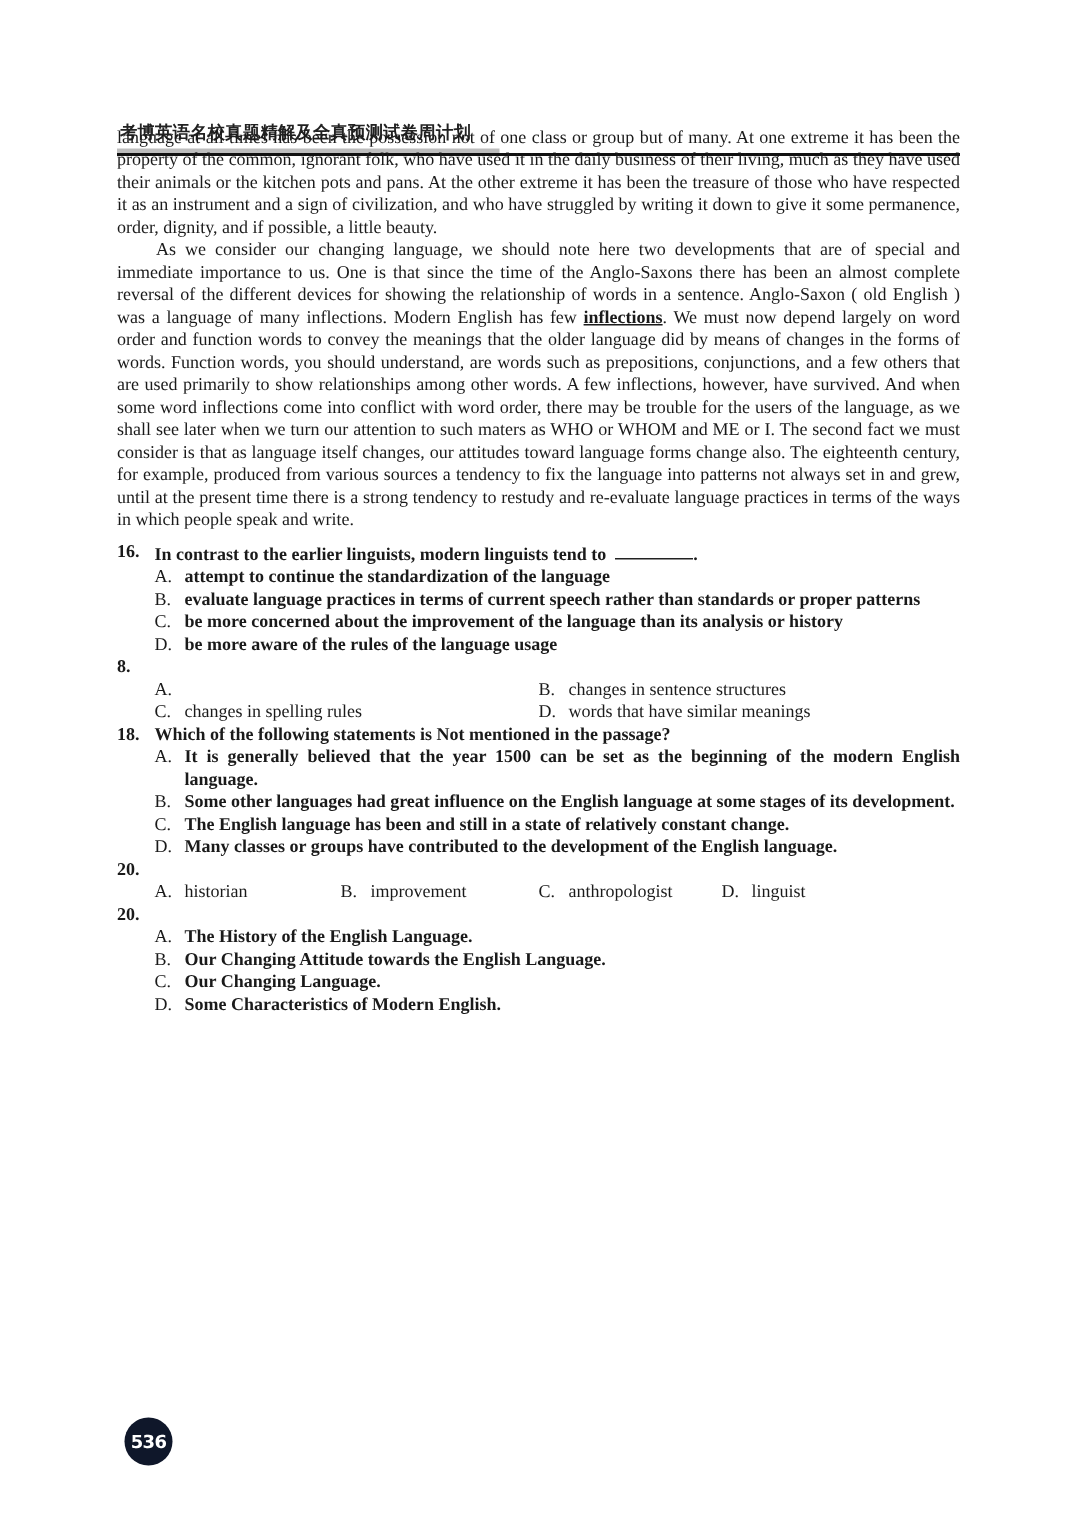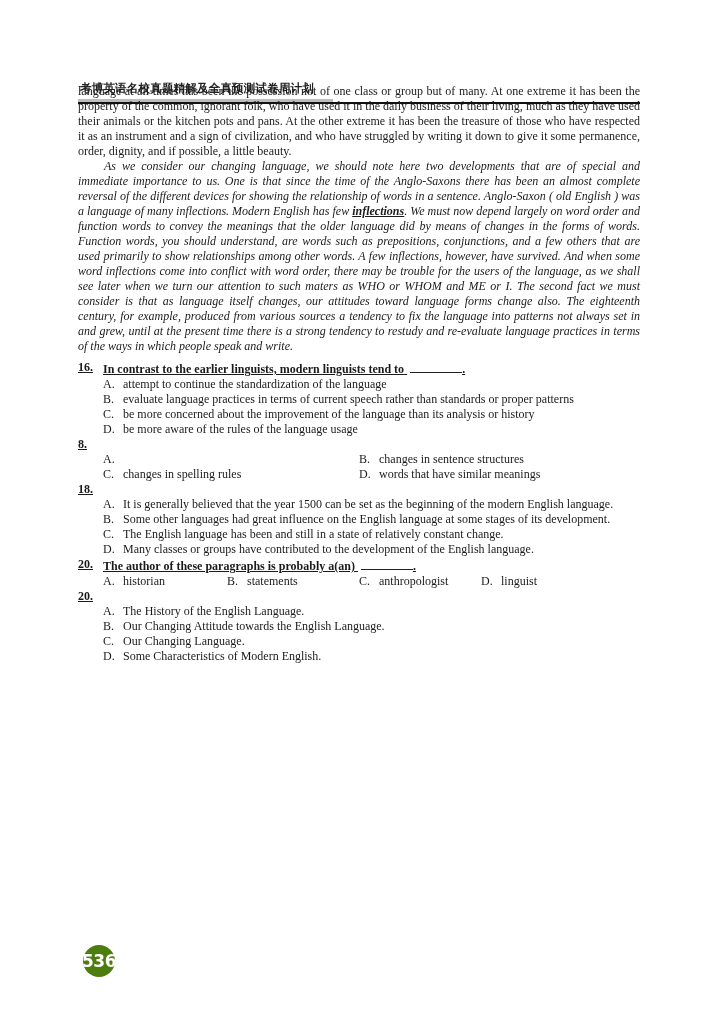--- a/index.html
+++ b/index.html
@@ -5,38 +5,38 @@
   html, body { margin: 0; padding: 0; background: #ffffff; }
   body { width: 718px; height: 1009px; position: relative; overflow: hidden;
          font-family: "Liberation Serif", "DejaVu Serif", serif; color: #1a1a1a; }
   .header { position: absolute; left: 78px; top: 31px; width: 562px; height: 26px; margin-top: 48px; }
   .header-title { position: absolute; left: 2px; top: 2px; font-family: "DejaVu Sans", sans-serif;
                   font-weight: bold; font-size: 11.5px; letter-spacing: 0.2px; color: #222; }
   .header-grey { position: absolute; left: 0; top: 20px; width: 255px; height: 3px; background: #bdbdbd; }
   .header-line { position: absolute; left: 0; top: 23px; width: 562px; height: 1.5px; background: #111; }
   .content { position: absolute; left: 78px; top: 84px; width: 562px; font-size: 12px; line-height: 15px; }
   .para { margin: 0; text-align: justify; text-align-last: left; }
-  .para.indent { text-indent: 26px; font-style: italic; }
+  .para.indent { text-indent: 26px; }
   .kw { font-weight: bold; text-decoration: underline; }
   .q { margin-top: 6px; }
-  .q-stem { font-weight: bold; display: flex; text-decoration: underline; }
+  .q-stem { font-weight: bold; display: flex; }
   .q-num { width: 25px; flex: none; font-weight: bold; }
   .blank { display: inline-block; width: 52px; border-bottom: 1px solid #222; height: 12px; vertical-align: baseline; margin-left: 3px; }
   .opt { display: flex; padding-left: 25px; text-align: justify; }
   .opt-letter { width: 20px; flex: none; }
-  .opt-text { flex: 1; text-align: justify; text-align-last: left; }
+  .opt-text { flex: 1; text-align: justify; text-align-last: left; font-weight: bold; }
   .opt-row { display: flex; padding-left: 25px; }
   .opt-cell { display: flex; }
   .two-col .opt-cell { width: 256px; }
   .four-col .opt-cell:nth-child(1) { width: 124px; }
   .four-col .opt-cell:nth-child(2) { width: 132px; }
   .four-col .opt-cell:nth-child(3) { width: 122px; }
   .page-badge { position: absolute; left: 83px; top: 945px; width: 32px; height: 32px; border-radius: 50%;
-                background: #4d7c0f; color: #fff; font-family: "DejaVu Sans", sans-serif; font-weight: bold;
-                font-size: 17px; display: flex; align-items: center; justify-content: center; letter-spacing: -0.5px; text-align: center; }
+                background: #0f172a; color: #fff; font-family: "DejaVu Sans", sans-serif; font-weight: bold;
+                font-size: 12px; display: flex; align-items: center; justify-content: center; letter-spacing: -0.5px; text-align: center; }
 </style>
 </head>
 <body>
 
 <div class="header">
   <div class="header-title">考博英语名校真题精解及全真预测试卷周计划</div>
   <div class="header-grey"></div>
   <div class="header-line"></div>
 </div>
 
@@ -88,20 +88,21 @@
       <div class="opt-cell">
           <span class="opt-letter">D.</span>
           <span>words that have similar meanings</span>
         </div>
     </div>
   </div>
 
   <div>
     <div class="q-stem">
       <span class="q-num">18.</span>
+      <span>Which of the following statements is Not mentioned in the passage?</span>
     </div>
     <div class="opt">
         <span class="opt-letter">A.</span>
         <span class="opt-text">It is generally believed that the year 1500 can be set as the beginning of the modern English language.</span>
       </div>
     <div class="opt">
         <span class="opt-letter">B.</span>
         <span class="opt-text">Some other languages had great influence on the English language at some stages of its development.</span>
       </div>
     <div class="opt">
@@ -110,30 +111,29 @@
       </div>
     <div class="opt">
         <span class="opt-letter">D.</span>
         <span class="opt-text">Many classes or groups have contributed to the development of the English language.</span>
       </div>
   </div>
 
   <div>
     <div class="q-stem">
       <span class="q-num">20.</span>
-      <span><span>The author of these paragraphs is probably a(an)</span> <span class="blank"></span><span>.</span></span>
     </div>
     <div class="opt-row four-col">
       <div class="opt-cell">
           <span class="opt-letter">A.</span>
           <span>historian</span>
         </div>
       <div class="opt-cell">
           <span class="opt-letter">B.</span>
-          <span>statements</span>
+          <span>improvement</span>
         </div>
       <div class="opt-cell">
           <span class="opt-letter">C.</span>
           <span>anthropologist</span>
         </div>
       <div class="opt-cell">
           <span class="opt-letter">D.</span>
           <span>linguist</span>
         </div>
     </div>

